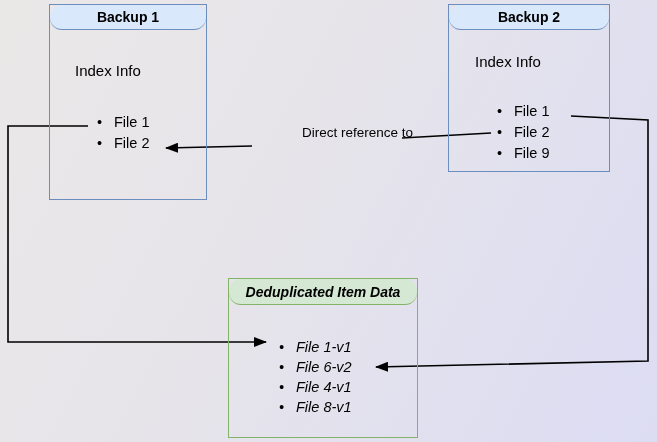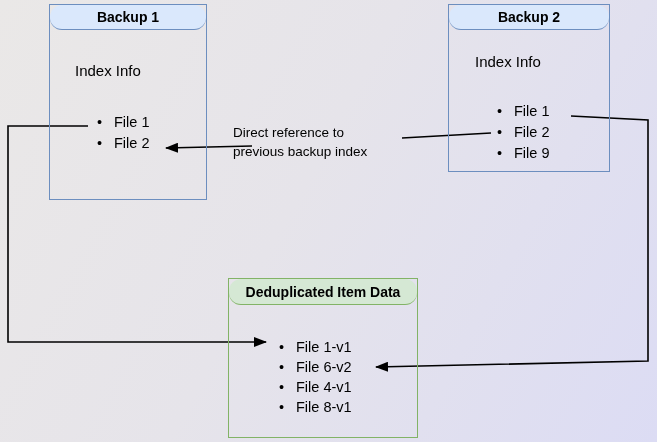--- a/index.html
+++ b/index.html
@@ -8,21 +8,21 @@
     position:relative; width:657px; height:442px; overflow:hidden;
     background:linear-gradient(118deg, #eae8e7 0%, #e6e4ea 45%, #dcdcf4 100%);
     font-family:"Liberation Sans", sans-serif; color:#000000;
   }
   svg.edges-layer { position:absolute; left:0; top:0; width:657px; height:442px; }
   svg.edges-layer path.edge { stroke:#000000; stroke-width:1.6; fill:none; }
   svg.edges-layer marker path { fill:#000000; stroke:none; }
 
   .node { position:absolute; border:1.5px solid #6c8ebf; }
   .node.blue  { border-color:#6c8ebf; }
-  .node.green { border-color:#82b366; }
+  .node.green { border-color:#82b366;font-style:italic; }
   .node-header {
     display:flex; align-items:center; justify-content:center;
     font-size:14px; font-weight:bold; line-height:1;border-radius:12px;
   }
   .blue  .node-header { height:25px; background:#dae8fc; border-bottom:1.5px solid #6c8ebf; }
   .green .node-header { height:26px; background:#d5e8d4; border-bottom:1.5px solid #82b366; }
 
   .section-label { position:absolute; font-size:15px; line-height:18px; white-space:nowrap; }
 
   ul.filelist { position:absolute; list-style:none; font-size:14.5px; white-space:nowrap; }
@@ -37,21 +37,21 @@
 
   #backup2 { left:448px; top:4px;   width:162px; height:168px; }
   #backup2 .section-label { left:26px; top:48px; }
   #backup2 ul.filelist    { left:48px; top:96px; }
 
   #dedup   { left:228px; top:278px; width:190px; height:160px; }
   #dedup ul.filelist      { left:50px; top:58px; }
 
   .edge-label {
     position:absolute; left:233px; top:123px; width:180px;
-    text-align:left; font-size:13.5px; line-height:19px;
+    text-align:right; font-size:13.5px; line-height:19px;
   }
 </style>
 </head>
 <body>
 
 <div class="canvas">
 
   <svg class="edges-layer" viewBox="0 0 657 442">
     <defs>
       <marker id="ah" markerUnits="userSpaceOnUse" markerWidth="14" markerHeight="10" refX="12" refY="5" orient="auto">
@@ -115,16 +115,15 @@
       </li>
       <li>
         <span class="dot"></span>
         <span>File 8-v1</span>
       </li>
     </ul>
   </div>
 
   <div class="edge-label">
     <div>Direct reference to</div>
-    <div>previous backup index</div>
   </div>
 
 </div>
 
 </body></html>

